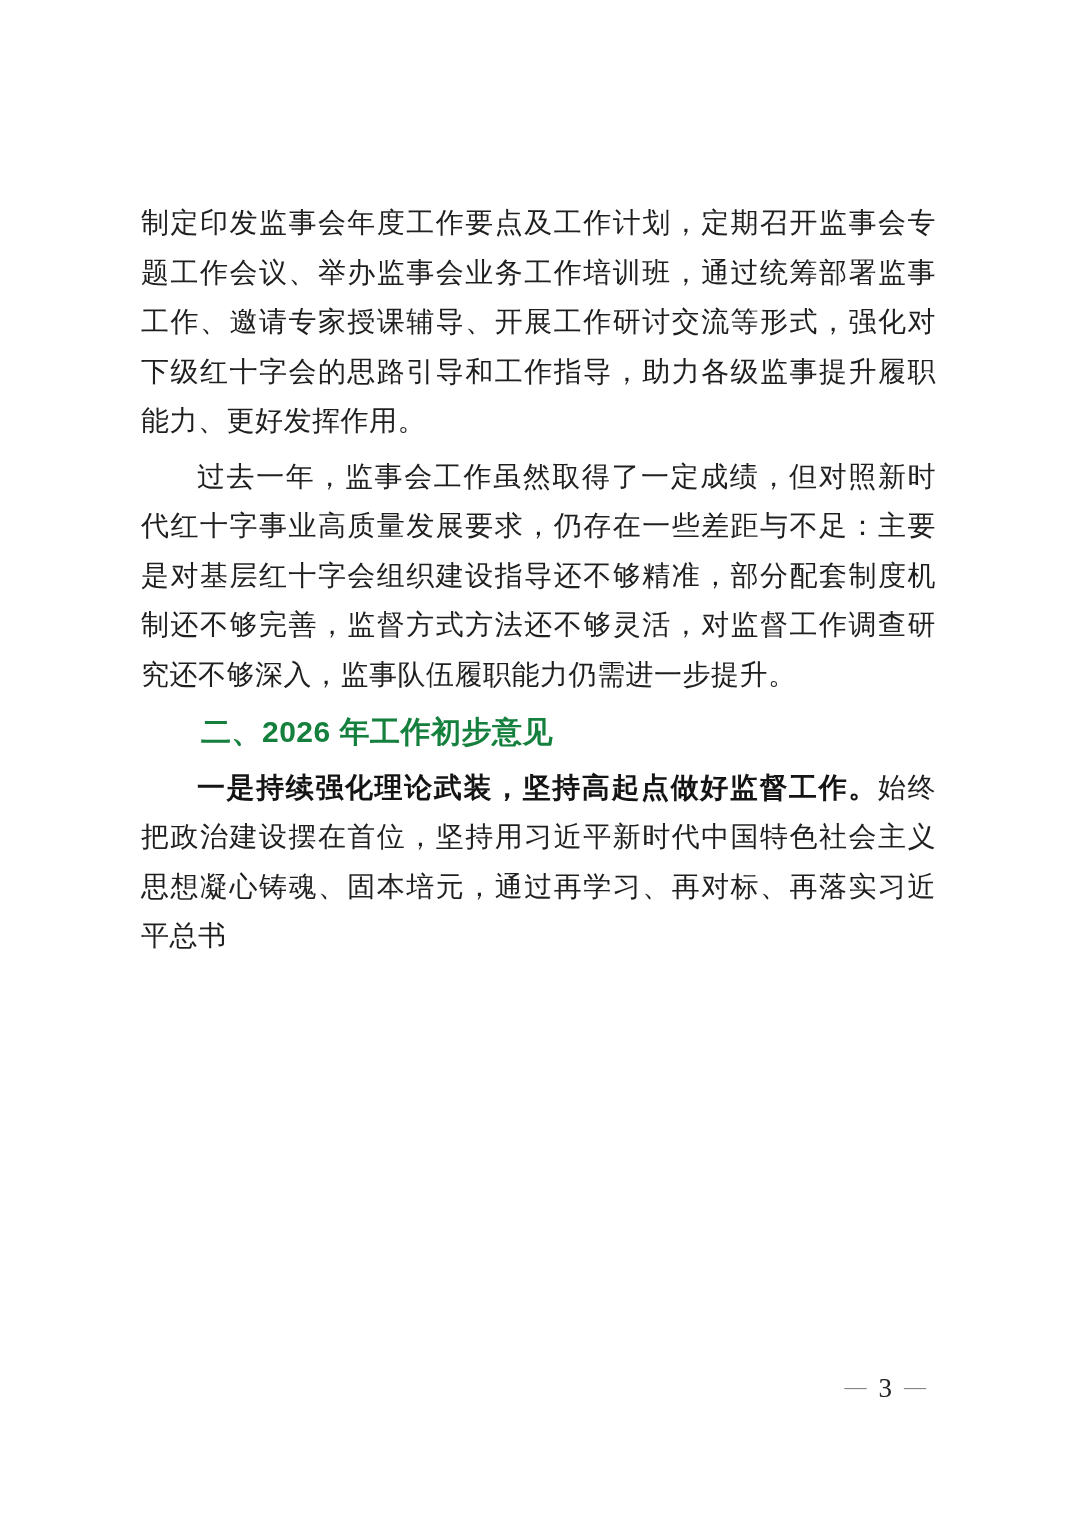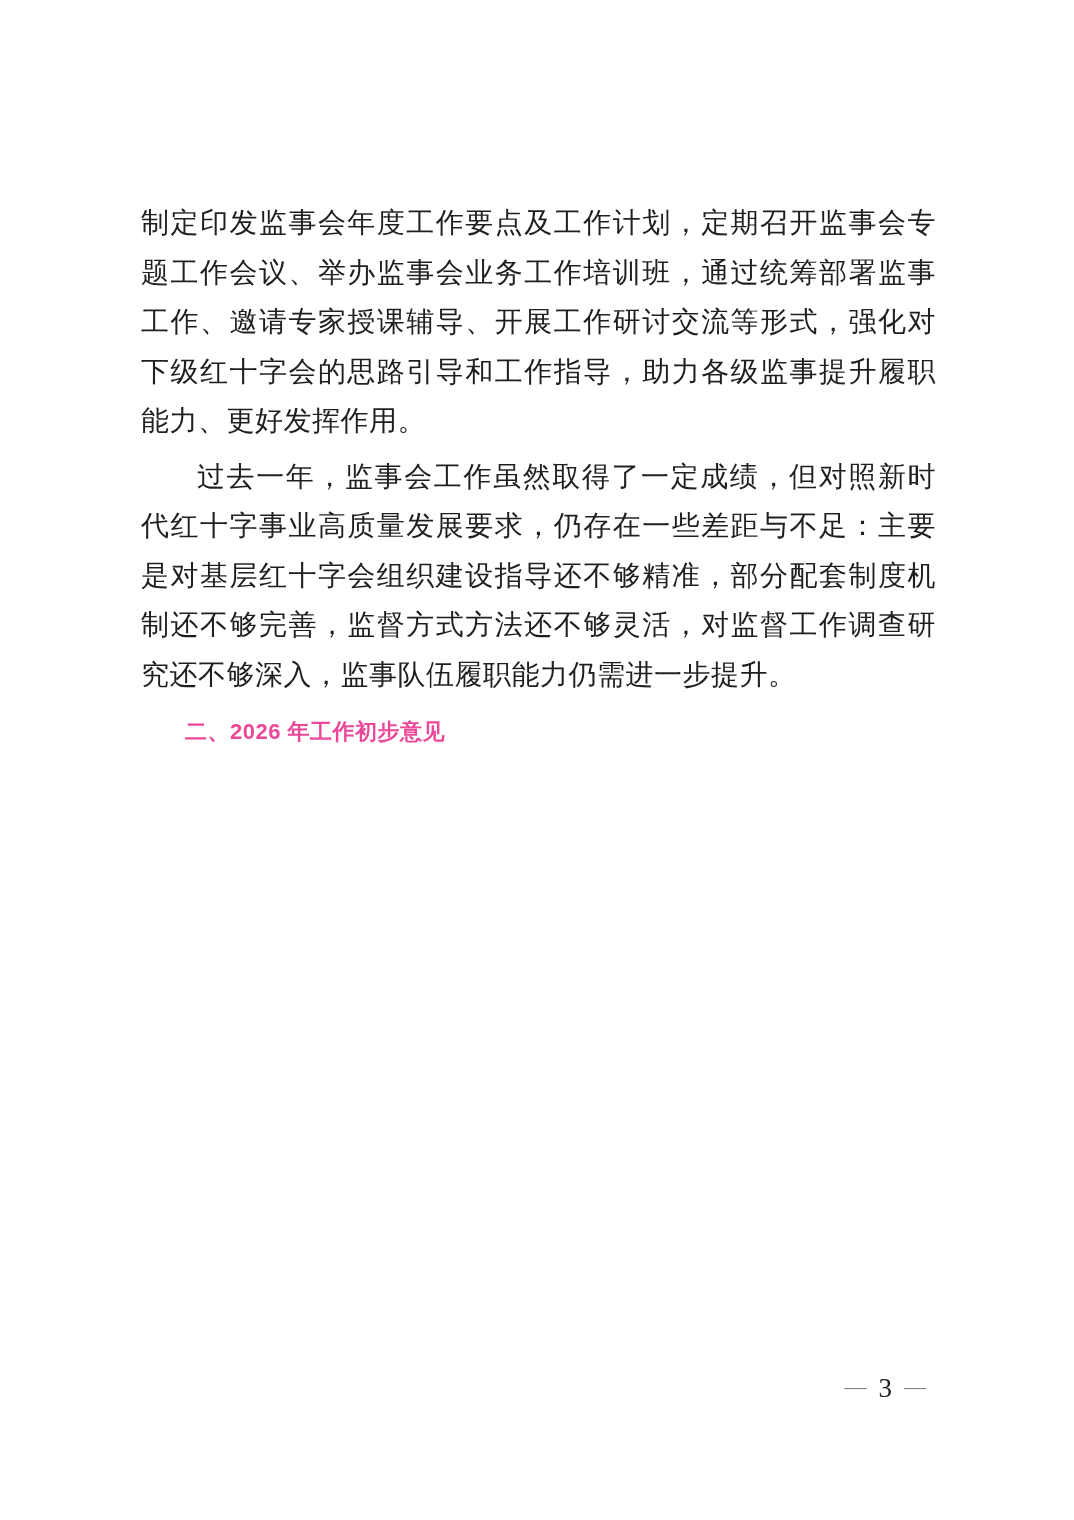--- a/index.html
+++ b/index.html
@@ -23,25 +23,25 @@
     font-size: 28px;
     line-height: 49.5px;
     letter-spacing: 0.5px;
     text-align: justify;
     text-justify: inter-character;
   }
   .para.first { margin-top: 0; }
   .indent { text-indent: 2em; }
   .heading {
     margin: 8px 0 0 0;
-    font-size: 22px;
+    font-size: 30px;
     line-height: 49.5px;
     font-weight: 700;
     text-indent: 2em;
-    color: #ec4899;
+    color: #15803d;
     font-family: "Liberation Sans", "DejaVu Sans", sans-serif;
     letter-spacing: 0.5px;
   }
   .lead { font-weight: 700; color: #141414; }
   .footer {
     position: absolute;
     top: 1372px;
     right: 136px;
     font-size: 27px;
     line-height: 30px;
@@ -61,19 +61,20 @@
 <div class="page">
   <div class="content">
 
     <p class="para first">制定印发监事会年度工作要点及工作计划，定期召开监事会专题工作会议、举办监事会业务工作培训班，通过统筹部署监事工作、邀请专家授课辅导、开展工作研讨交流等形式，强化对下级红十字会的思路引导和工作指导，助力各级监事提升履职能力、更好发挥作用。</p>
 
     <p class="para indent">过去一年，监事会工作虽然取得了一定成绩，但对照新时代红十字事业高质量发展要求，仍存在一些差距与不足：主要是对基层红十字会组织建设指导还不够精准，部分配套制度机制还不够完善，监督方式方法还不够灵活，对监督工作调查研究还不够深入，监事队伍履职能力仍需进一步提升。</p>
 
     <h2 class="heading">二、2026 年工作初步意见</h2>
 
 
+    <p class="para indent"><span class="lead">一是持续强化理论武装，坚持高起点做好监督工作。</span><span>始终把政治建设摆在首位，坚持用习近平新时代中国特色社会主义思想凝心铸魂、固本培元，通过再学习、再对标、再落实习近平总书</span></p>
 
   </div>
 
   <div class="footer">
     <span class="dash">—</span><span>3</span><span class="dash">—</span>
   </div>
 </div>
 
 </body></html>

